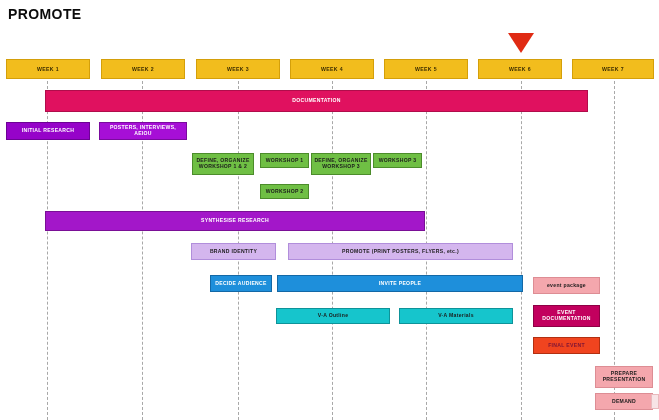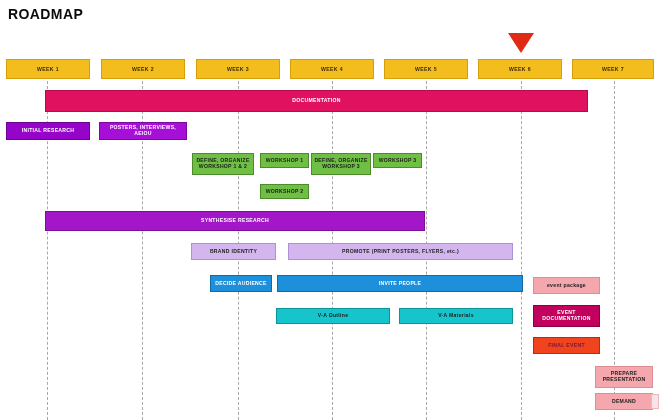--- a/index.html
+++ b/index.html
@@ -80,21 +80,21 @@
     box-sizing: border-box;
     border: 1px solid #e9b9bd;
     background: #f7e4e6;
   }
 </style>
 </head>
 <body>
 
 <div id="canvas">
 
-  <div id="page-title">ROADMAP</div>
+  <div id="page-title">PROMOTE</div>
 
   <div id="gridlines">
       <div class="gridline" style="left: 47px;"></div>
       <div class="gridline" style="left: 142px;"></div>
       <div class="gridline" style="left: 238px;"></div>
       <div class="gridline" style="left: 332px;"></div>
       <div class="gridline" style="left: 426px;"></div>
       <div class="gridline" style="left: 521px;"></div>
       <div class="gridline" style="left: 614px;"></div>
     </div>

